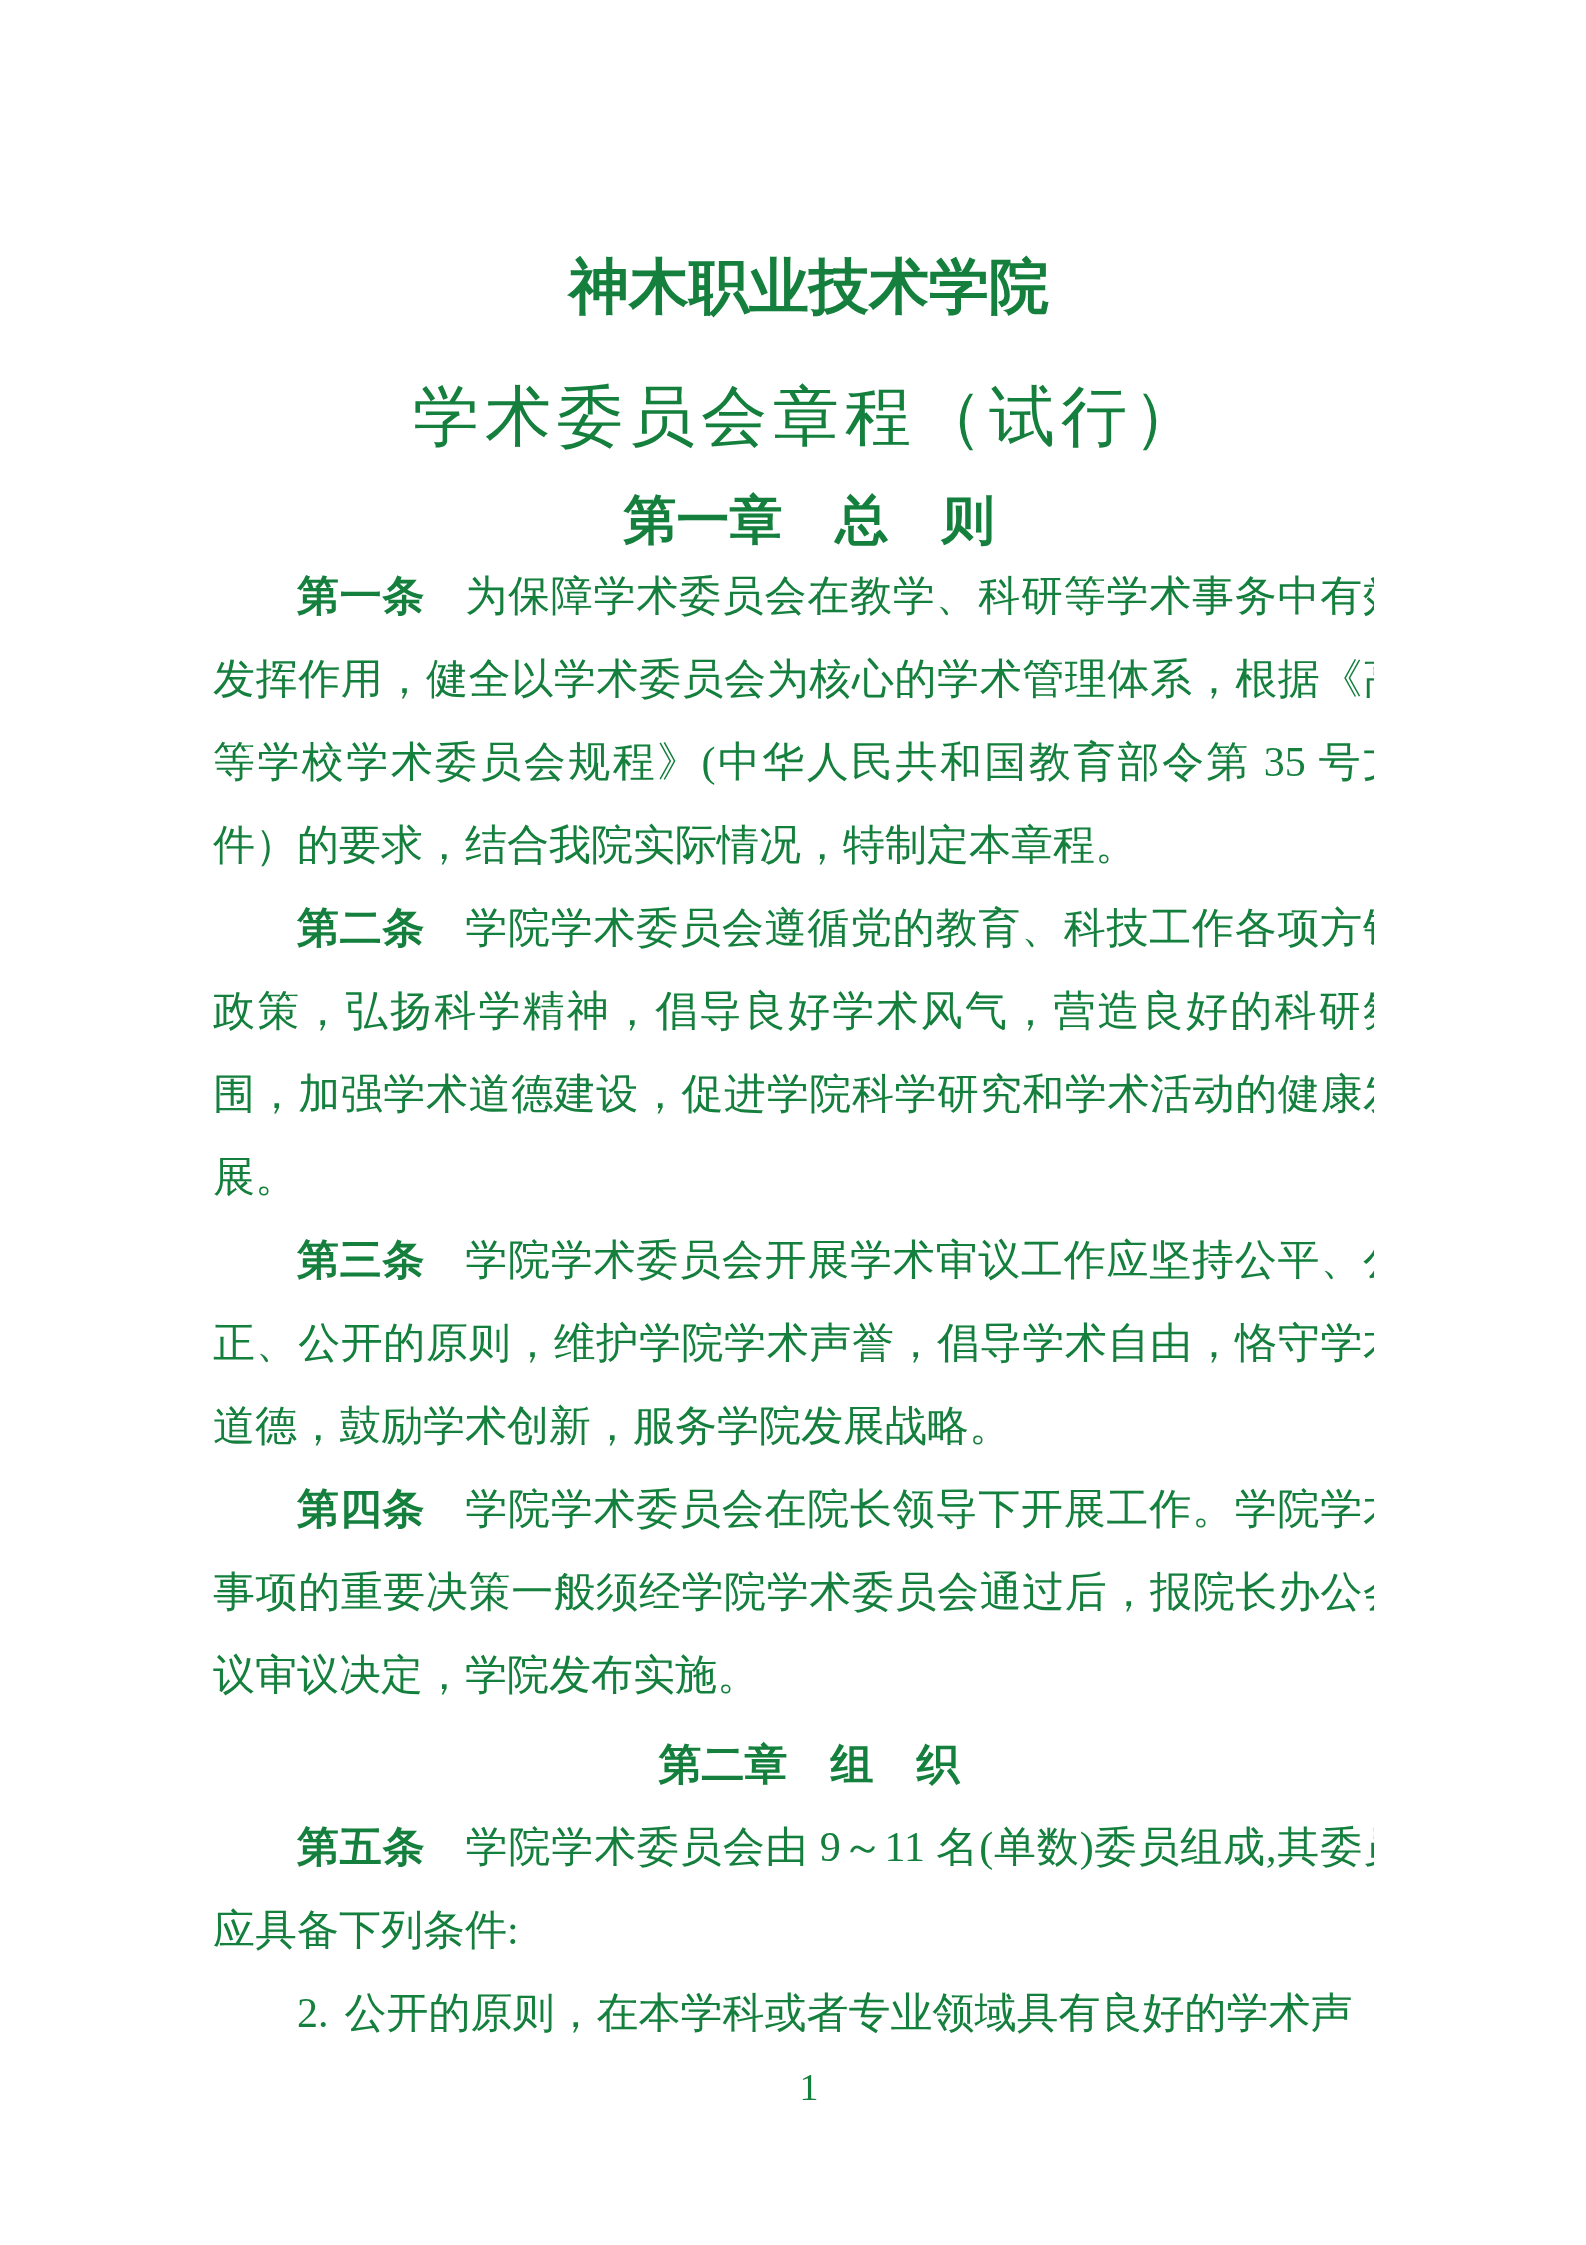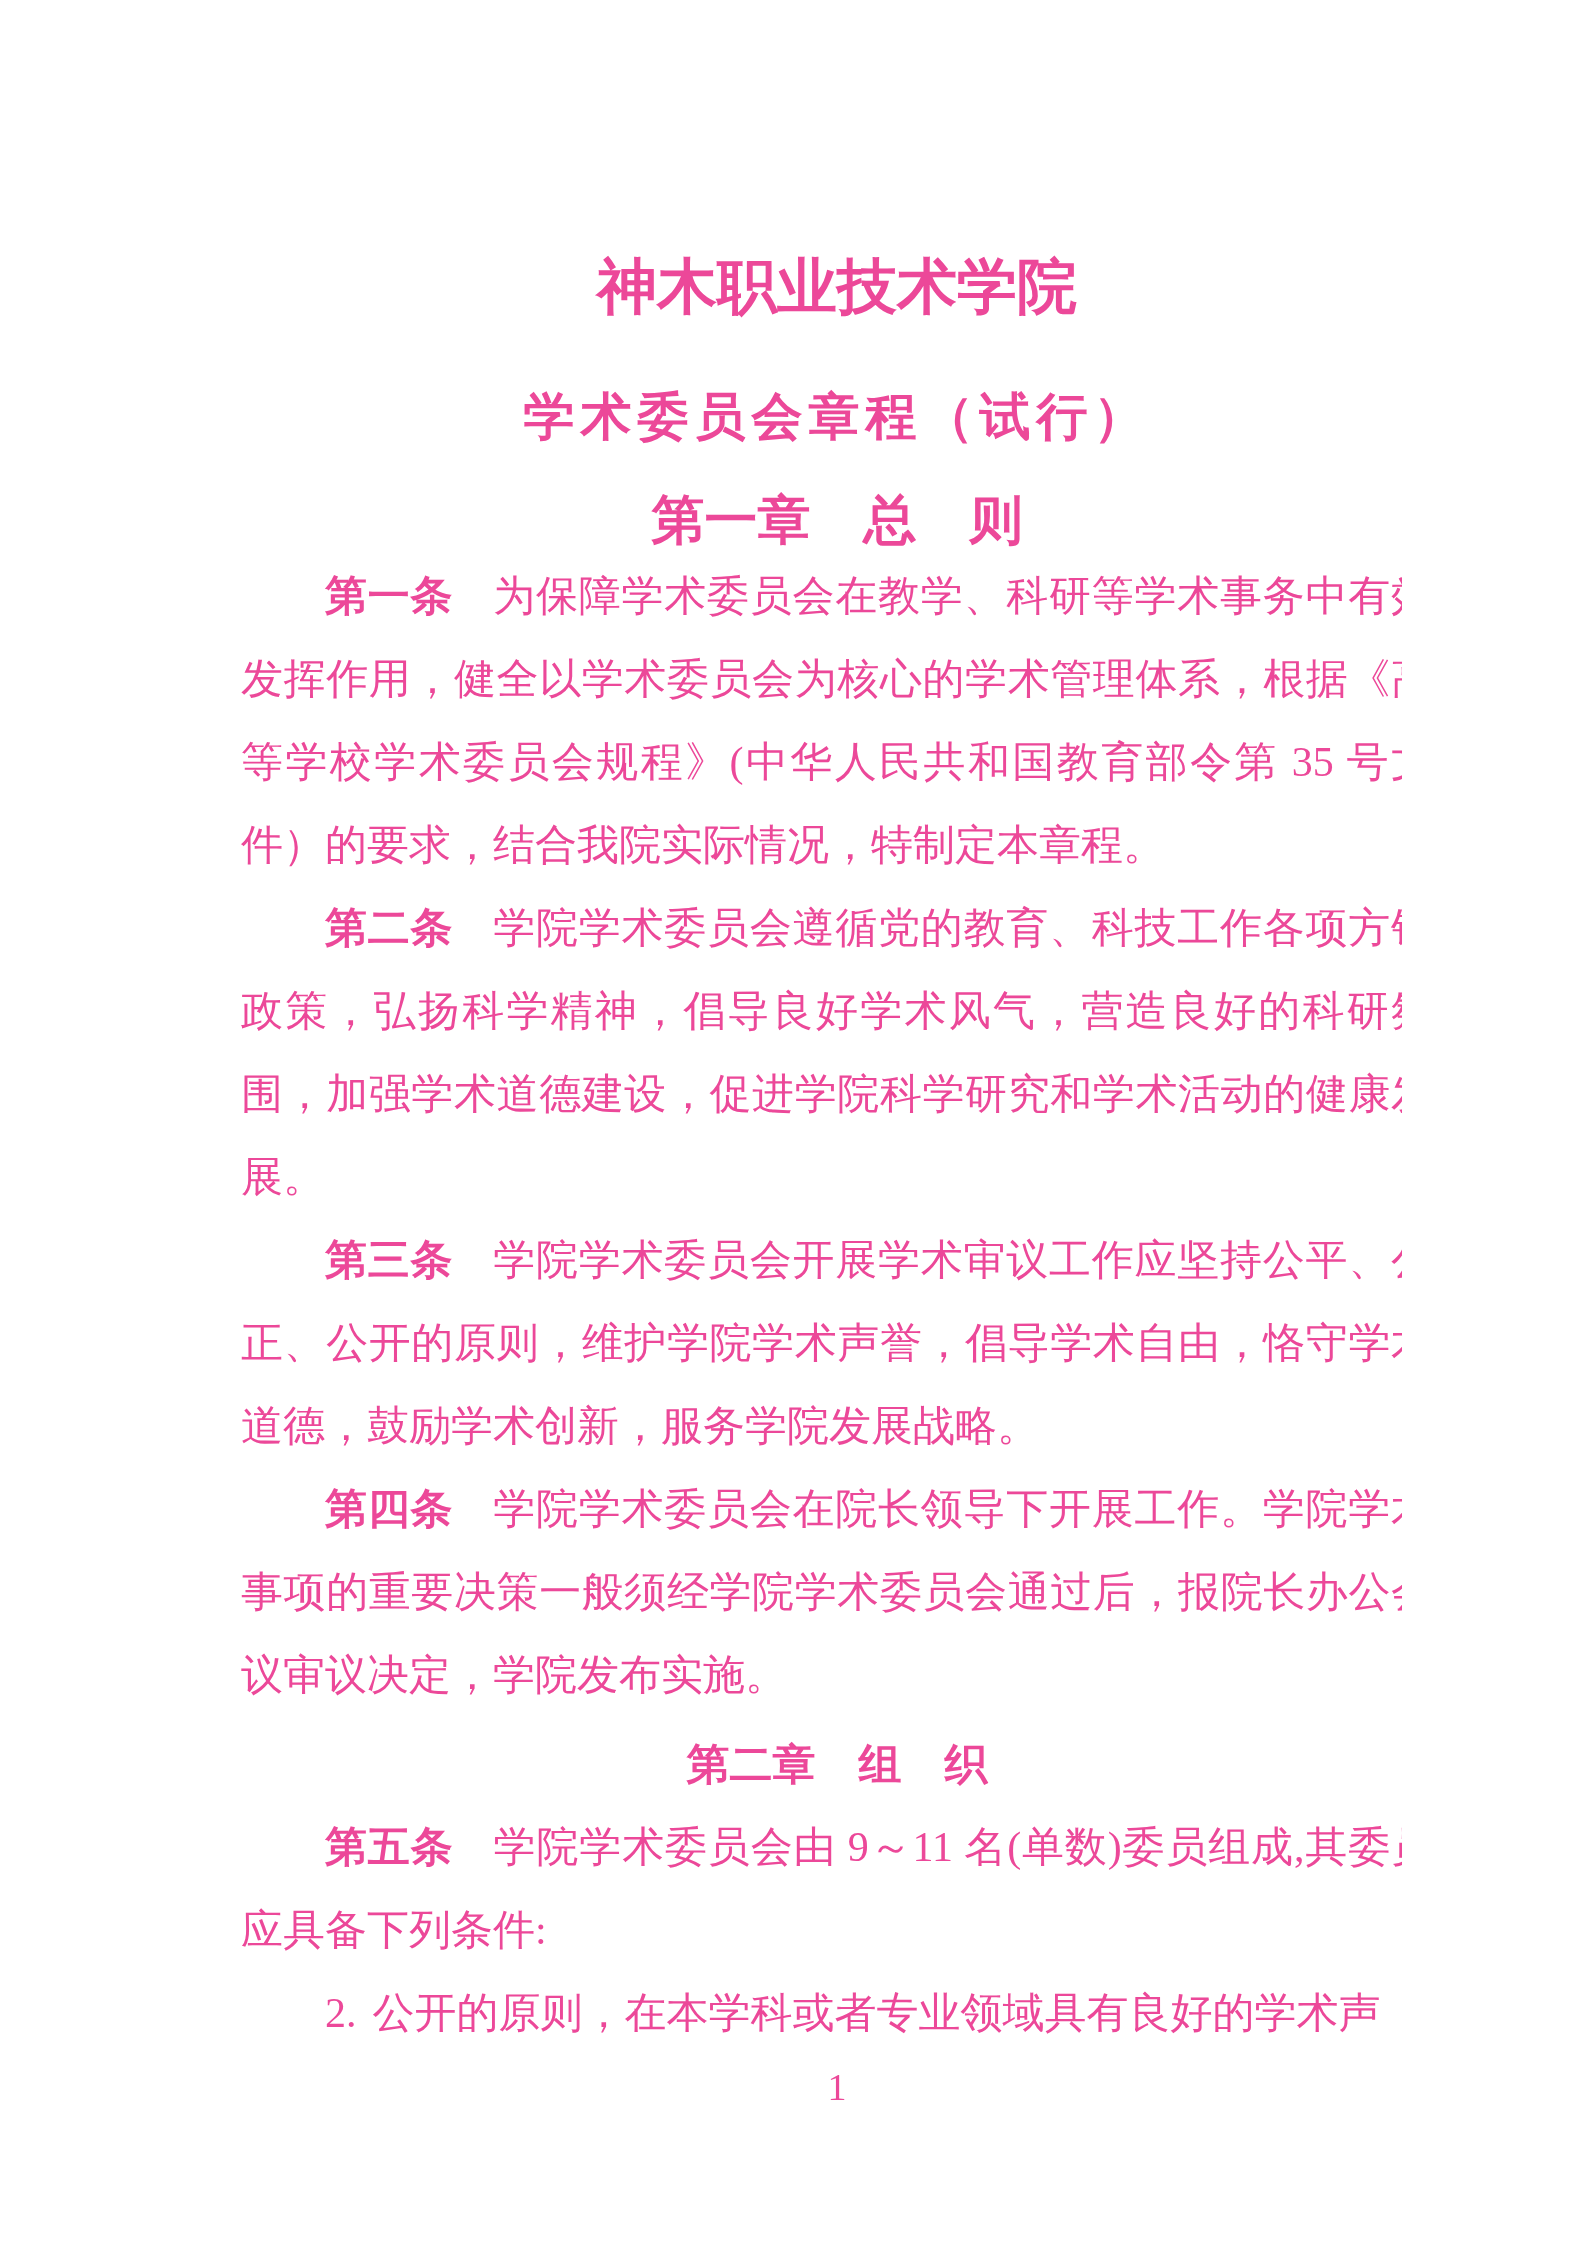--- a/index.html
+++ b/index.html
@@ -2,41 +2,40 @@
 <html><head>
 <meta charset="utf-8">
 <style>
   html, body { margin: 0; padding: 0; background: #ffffff; }
   .page {
     position: relative;
     width: 1374px;
     height: 2245px;
     background: #ffffff;
     overflow: hidden;
-    color: #ec4899;
+    color: #15803d;
     font-family: "Liberation Serif", "DejaVu Serif", serif;
-    padding-left: 28px;
   }
   .content {
     margin-left: 213px;
     width: 1192px;
   }
   .doc-title {
     margin: 252px 0 0 0;
     font-size: 60px;
     line-height: 70px;
     font-weight: bold;
     text-align: center;
     font-family: "Liberation Serif", "DejaVu Serif", serif;
   }
   .doc-subtitle {
     margin: 60px 0 0 0;
-    font-size: 51px;
+    font-size: 66px;
     line-height: 70px;
-    font-weight: bold;
+    font-weight: normal;
     text-align: center;
     letter-spacing: 6px;
     font-family: "Liberation Serif", "DejaVu Serif", serif;
   }
   .chapter-top {
     margin: 42px 0 0 0;
     font-size: 53px;
     line-height: 52px;
     font-weight: bold;
     text-align: center;

